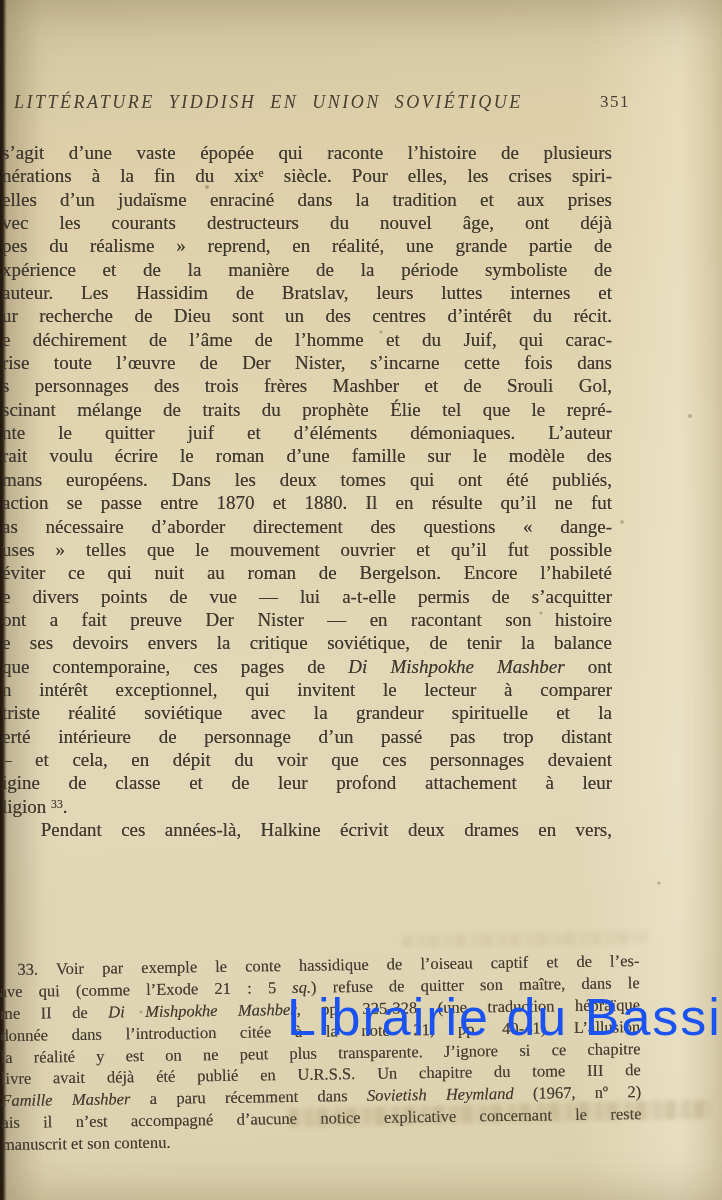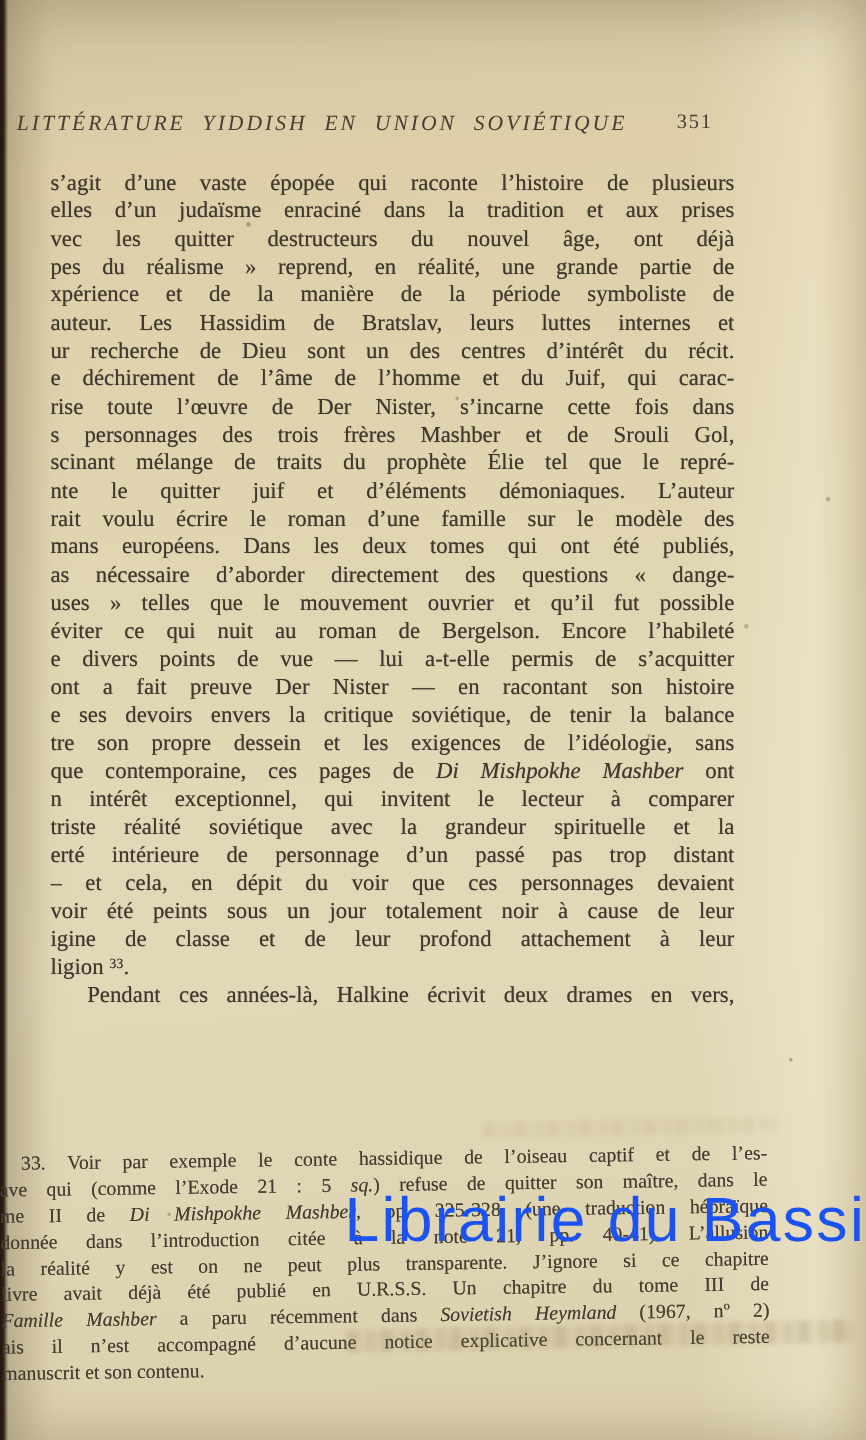--- a/index.html
+++ b/index.html
@@ -18,27 +18,27 @@
   .left-edge{
     position:absolute;left:0;top:0;width:7px;height:1200px;
     background:linear-gradient(90deg,#211710 0%, #312416 45%, rgba(49,36,22,0.35) 75%, rgba(49,36,22,0) 100%);
   }
   .header{position:absolute;top:92px;left:0;width:722px;height:26px;color:#453e31;}
   .hfrag,.htitle,.hnum{
     position:absolute;top:0;font-style:italic;font-size:18px;letter-spacing:2.5px;white-space:nowrap;
   }
   .hfrag{left:-10px;}
   .htitle{left:14px;word-spacing:7px;}
-  .hnum{left:564px;font-style:normal;font-size:17px;letter-spacing:1.5px;}
+  .hnum{left:600px;font-style:normal;font-size:17px;letter-spacing:1.5px;}
   .body-text{
     position:absolute;top:141px;left:2px;width:610px;
     font-size:19px;line-height:23.35px;color:#3e382e;
     text-shadow:0 0 0.6px rgba(62,56,46,0.65);
   }
-  .bline{height:23.35px;overflow:hidden;text-align:justify;text-align-last:justify;white-space:normal;margin-left:40px;}
+  .bline{height:23.35px;overflow:hidden;text-align:justify;text-align-last:justify;white-space:normal;}
   .footnotes{
     position:absolute;top:959px;left:2px;width:640px;
     font-size:16.5px;line-height:21.9px;color:#433c30;
     text-shadow:0 0 0.5px rgba(67,60,48,0.6);
     transform:rotate(-0.8deg);transform-origin:0 100%;
   }
   .fline{height:21.9px;overflow:hidden;text-align:justify;text-align-last:justify;}
   .short{text-align-last:left !important;}
   em{font-style:italic;}
   sup{font-size:0.62em;vertical-align:0.45em;line-height:0;}
@@ -87,46 +87,46 @@
 <div class="speckles"></div>
 
 <div class="header">
   <span class="hfrag">A</span>
   <span class="htitle">LITTÉRATURE YIDDISH EN UNION SOVIÉTIQUE</span>
   <span class="hnum">351</span>
 </div>
 
 <div class="body-text">
     <div class="bline">s’agit d’une vaste épopée qui raconte l’histoire de plusieurs</div>
+    <div class="bline">nérations à la fin du xix<sup>e</sup> siècle. Pour elles, les crises spiri-</div>
     <div class="bline">elles d’un judaïsme enraciné dans la tradition et aux prises</div>
-    <div class="bline">vec les quitter destructeurs du nouvel âge, ont déjà</div>
+    <div class="bline">vec les courants destructeurs du nouvel âge, ont déjà</div>
     <div class="bline">pes du réalisme » reprend, en réalité, une grande partie de</div>
     <div class="bline">xpérience et de la manière de la période symboliste de</div>
     <div class="bline">auteur. Les Hassidim de Bratslav, leurs luttes internes et</div>
     <div class="bline">ur recherche de Dieu sont un des centres d’intérêt du récit.</div>
     <div class="bline">e déchirement de l’âme de l’homme et du Juif, qui carac-</div>
     <div class="bline">rise toute l’œuvre de Der Nister, s’incarne cette fois dans</div>
     <div class="bline">s personnages des trois frères Mashber et de Srouli Gol,</div>
     <div class="bline">scinant mélange de traits du prophète Élie tel que le repré-</div>
     <div class="bline">nte le quitter juif et d’éléments démoniaques. L’auteur</div>
     <div class="bline">rait voulu écrire le roman d’une famille sur le modèle des</div>
     <div class="bline">mans européens. Dans les deux tomes qui ont été publiés,</div>
+    <div class="bline">action se passe entre 1870 et 1880. Il en résulte qu’il ne fut</div>
     <div class="bline">as nécessaire d’aborder directement des questions « dange-</div>
     <div class="bline">uses » telles que le mouvement ouvrier et qu’il fut possible</div>
     <div class="bline">éviter ce qui nuit au roman de Bergelson. Encore l’habileté</div>
     <div class="bline">e divers points de vue — lui a-t-elle permis de s’acquitter</div>
     <div class="bline">ont a fait preuve Der Nister — en racontant son histoire</div>
     <div class="bline">e ses devoirs envers la critique soviétique, de tenir la balance</div>
-    <div class="bline">tre son propre dessein et les exigences de l’idéologie, sans</div>
     <div class="bline">que contemporaine, ces pages de <em>Di Mishpokhe Mashber</em> ont</div>
     <div class="bline">n intérêt exceptionnel, qui invitent le lecteur à comparer</div>
     <div class="bline">triste réalité soviétique avec la grandeur spirituelle et la</div>
     <div class="bline">erté intérieure de personnage d’un passé pas trop distant</div>
     <div class="bline">– et cela, en dépit du voir que ces personnages devaient</div>
-    <div class="bline">voir été peints sous un jour totalement noir à cause de leur</div>
     <div class="bline">igine de classe et de leur profond attachement à leur</div>
     <div class="bline short">ligion <sup>33</sup>.</div>
     <div class="bline">&nbsp;&nbsp;Pendant ces années-là, Halkine écrivit deux drames en vers,</div>
   </div>
 
 <div class="footnotes">
     <div class="fline">&nbsp;33. Voir par exemple le conte hassidique de l’oiseau captif et de l’es-</div>
     <div class="fline">ave qui (comme l’Exode 21 : 5 <em>sq.</em>) refuse de quitter son maître, dans le</div>
     <div class="fline">me II de <em>Di Mishpokhe Mashber</em>, pp. 325-328 (une traduction hébraïque</div>
     <div class="fline">donnée dans l’introduction citée à la note 21, pp. 40-41). L’allusion</div>

